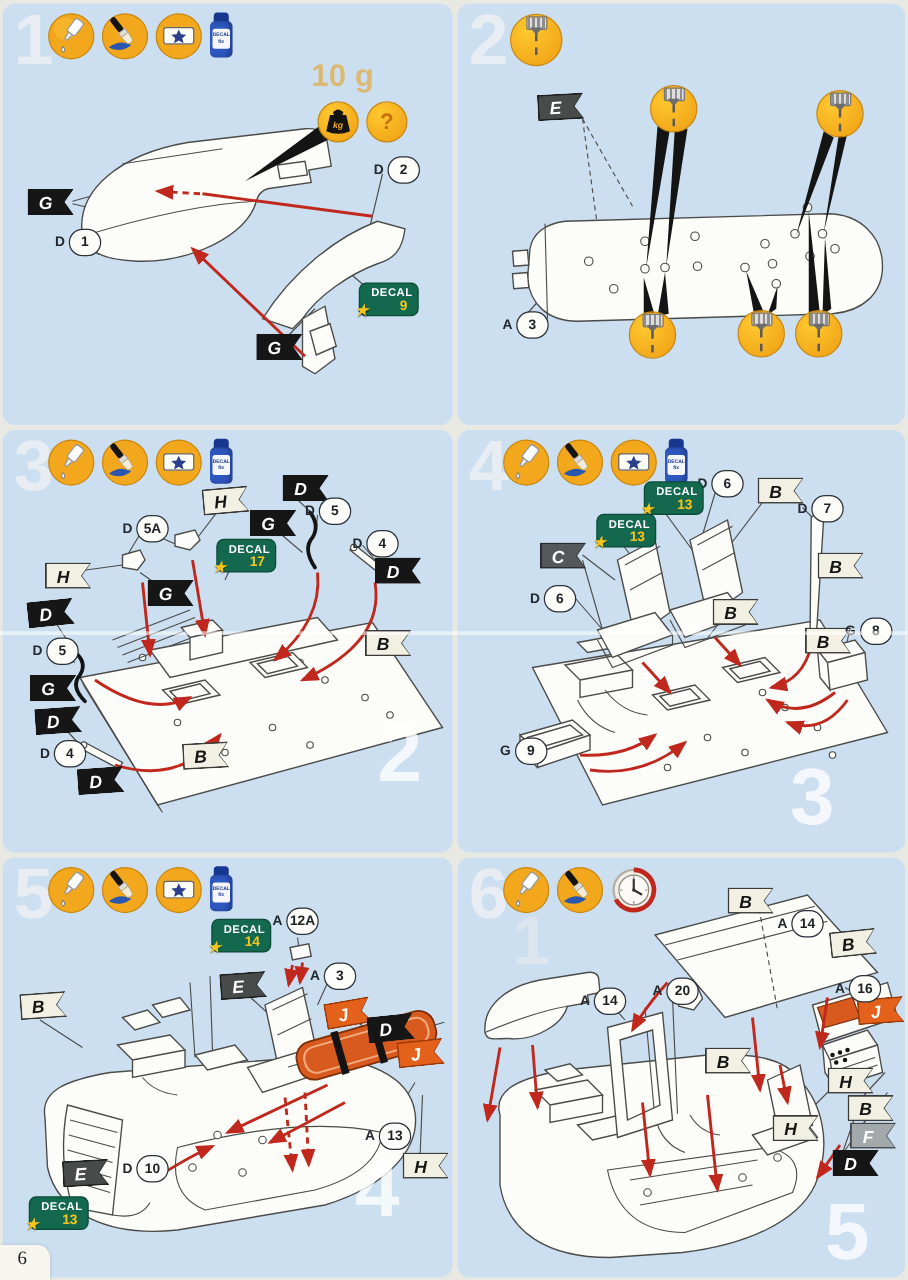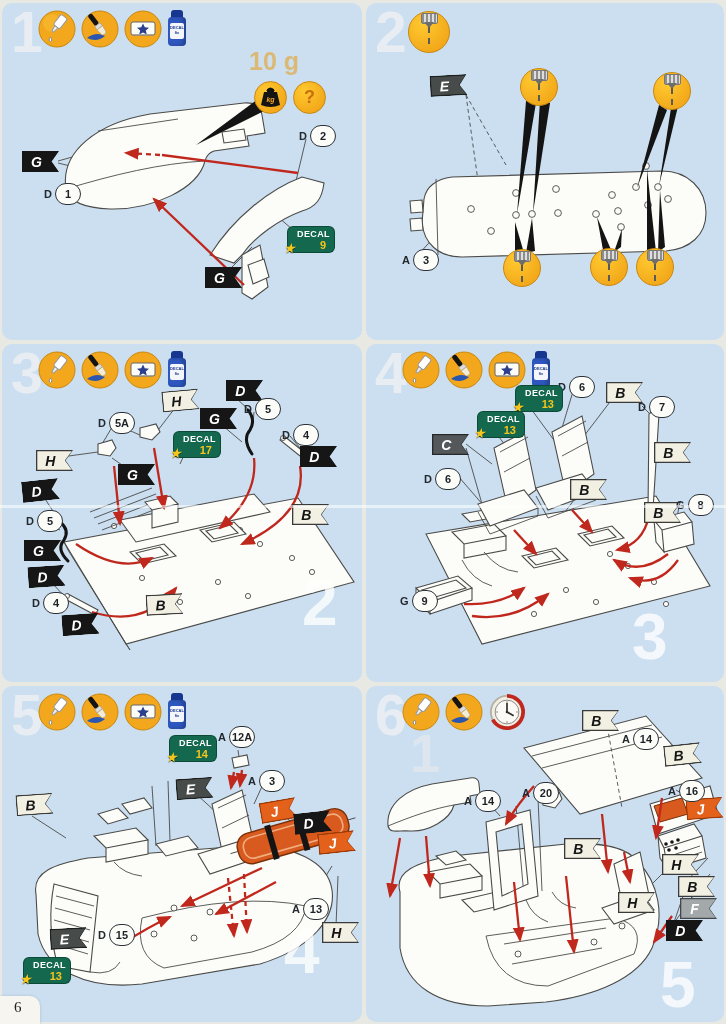--- a/index.html
+++ b/index.html
@@ -596,21 +596,21 @@
   <span class="co" style="left:246px;top:84px">
       <i class="p">A</i>
       <i class="n">3</i>
     </span>
   <span class="co" style="left:290px;top:212px">
       <i class="p">A</i>
       <i class="n">13</i>
     </span>
   <span class="co" style="left:96px;top:238px">
       <i class="p">D</i>
-      <i class="n">15</i>
+      <i class="n">10</i>
     </span>
   <span class="decal" style="left:168px;top:50px"><i></i><b>DECAL</b><u>14</u></span>
   <span class="decal" style="left:22px;top:272px"><i></i><b>DECAL</b><u>13</u></span>
   <div class="wm" style="left:282px;top:228px">4</div>
 </div>
 
 <div class="panel" id="p6">
   <svg class="art" viewBox="0 0 358 336">
     <defs>
         <marker id="ah6" markerWidth="7" markerHeight="6" refX="5.5" refY="2.6" orient="auto">

